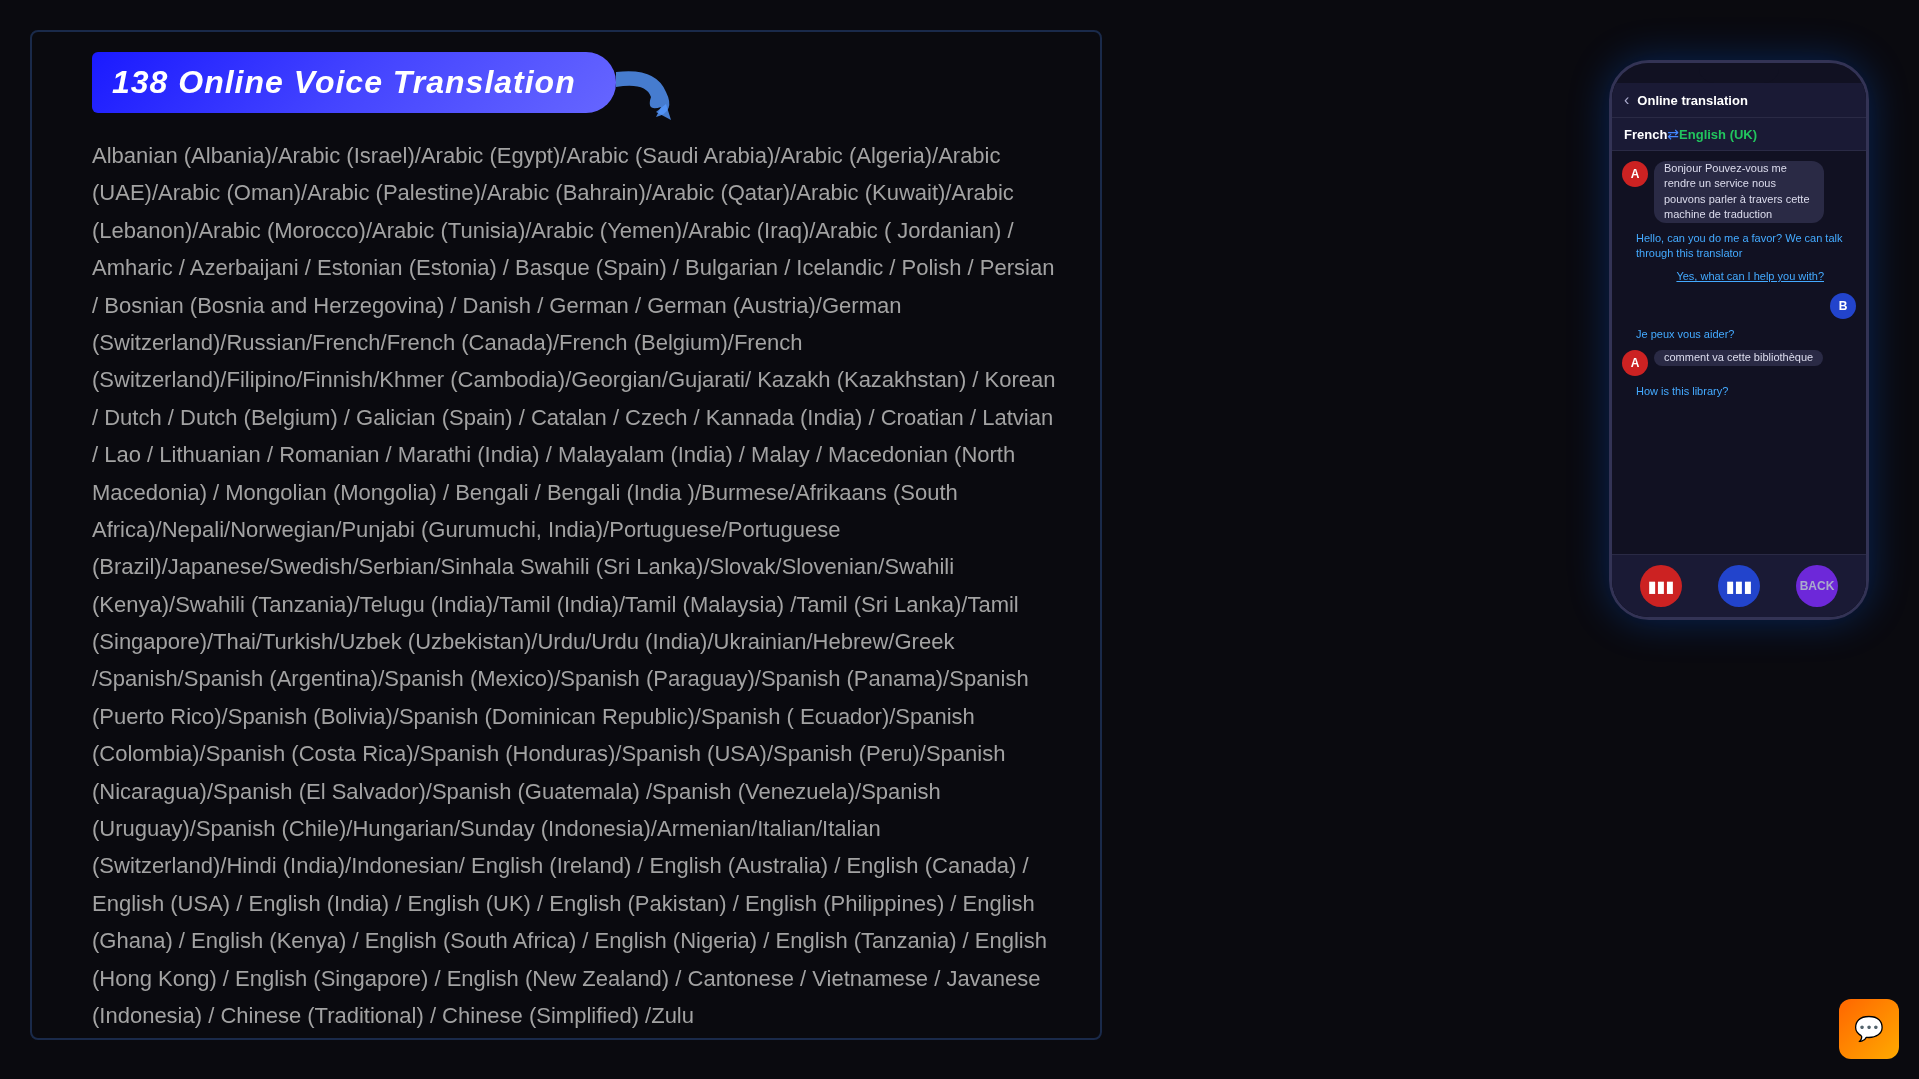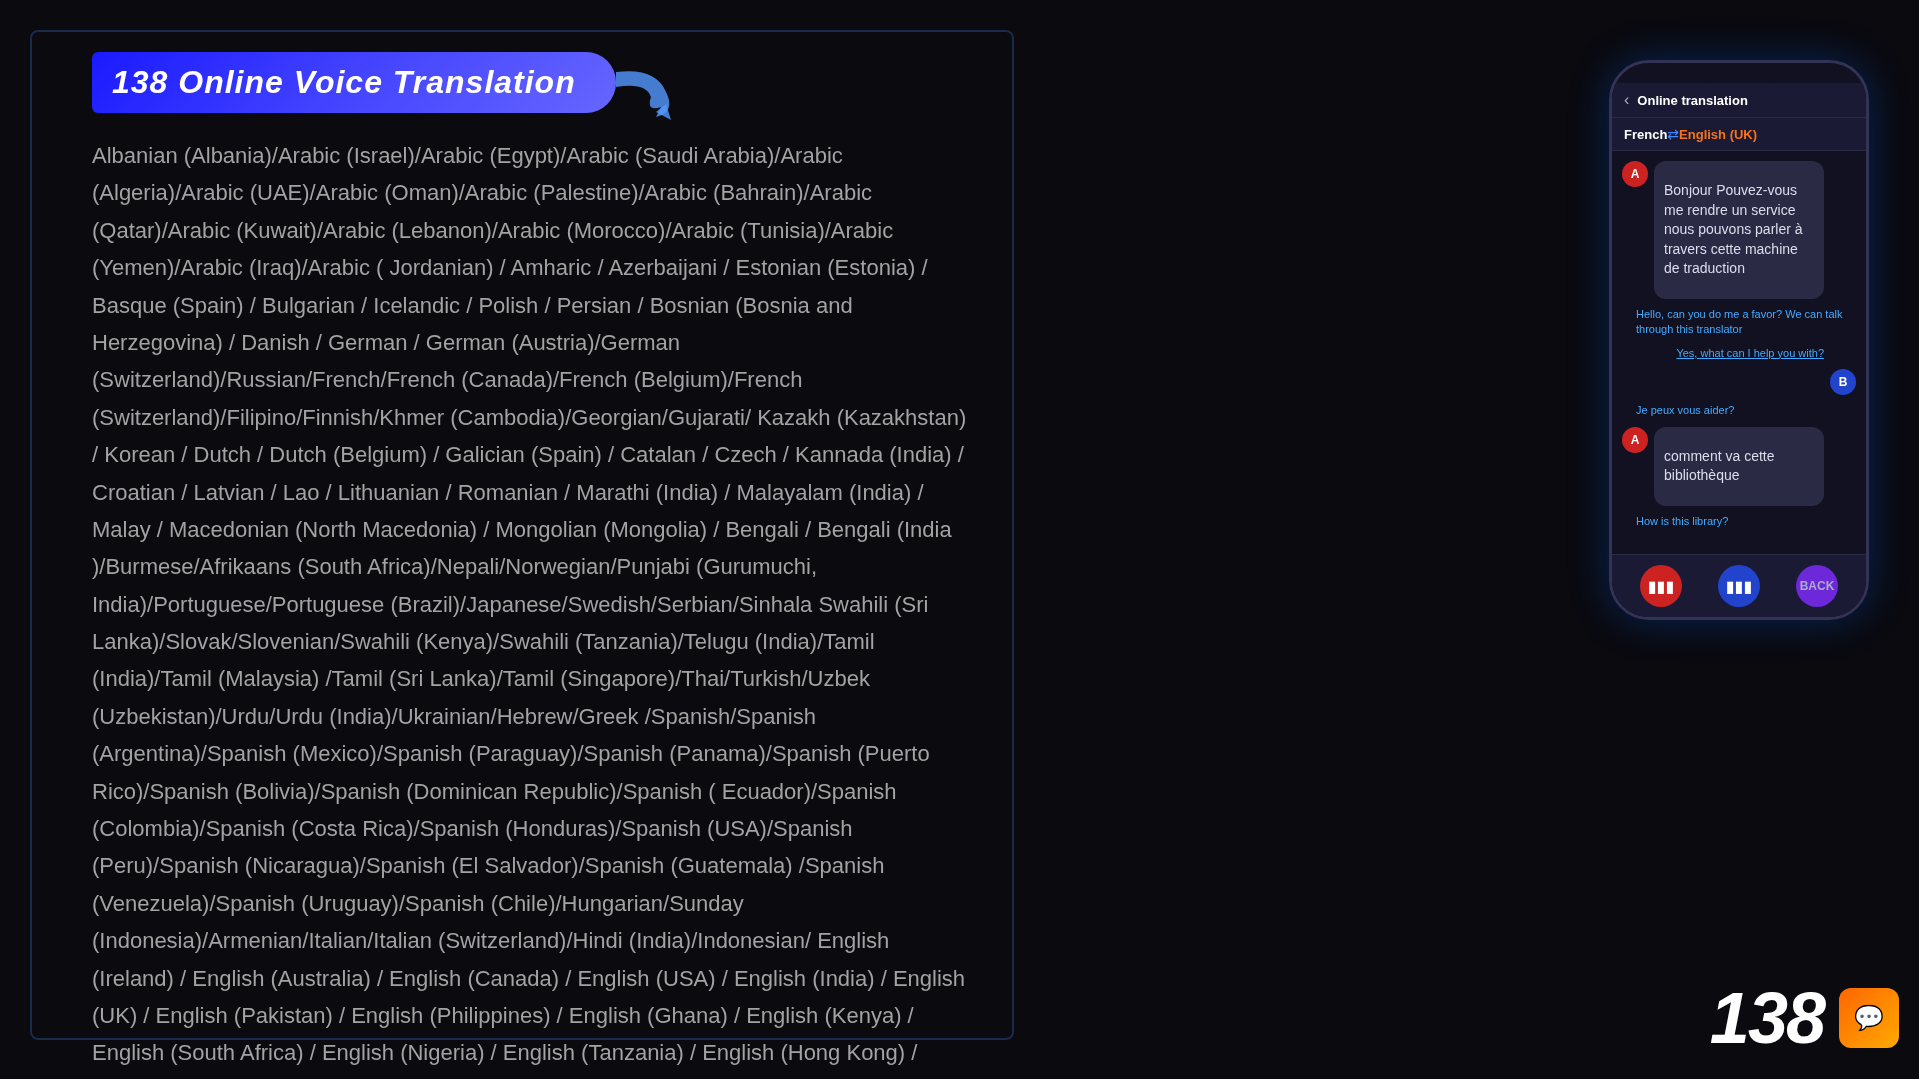--- a/index.html
+++ b/index.html
@@ -10,21 +10,21 @@
       font-family: 'Arial', sans-serif;
       overflow: hidden;
       position: relative;
     }
 
     
     .main-container {
       position: absolute;
       left: 30px;
       top: 30px;
-      width: 984px;
+      width: 1072px;
       height: 1010px;
       border: 2px solid #1a2a4a;
       border-radius: 8px;
       padding: 20px 40px 30px 60px;
       background: #0a0a0f;
     }
 
     
     .title-banner {
       position: relative;
@@ -127,21 +127,21 @@
       align-items: center;
       justify-content: flex-start;
       padding: 8px 12px;
       background: #1a1a35;
       border-bottom: 1px solid #2a2a45;
     }
 
     .lang-btn {
       background: transparent;
       border: none;
-      color: #f97316;
+      color: #22c55e;
       font-size: 13px;
       font-weight: 600;
       cursor: pointer;
     }
 
     .lang-btn.active {
       color: #ffffff;
     }
 
     .swap-icon {
@@ -186,23 +186,23 @@
       color: white;
     }
 
     .avatar.b {
       background: #2244cc;
       color: white;
     }
 
     .bubble {
       max-width: 170px;
-      padding: 20px 10px;
+      padding: 0 10px;
       border-radius: 12px;
-      font-size: 14px;
+      font-size: 11px;
       line-height: 1.4;
     }
 
     .bubble.dark {
       background: #2a2a45;
       color: #ddddee;
     }
 
     .translation {
       color: #44aaff;
@@ -360,17 +360,16 @@
           <span>▮▮▮</span>
         </button>
         <button class="ctrl-btn back">BACK</button>
       </div>
 
     </div>
   </div>
 </div>
 
 <div class="bottom-right">
-  <span class="big-number">138</span>
   <div class="logo-badge">
     <span>💬</span>
   </div>
 </div>
 
 </body></html>

